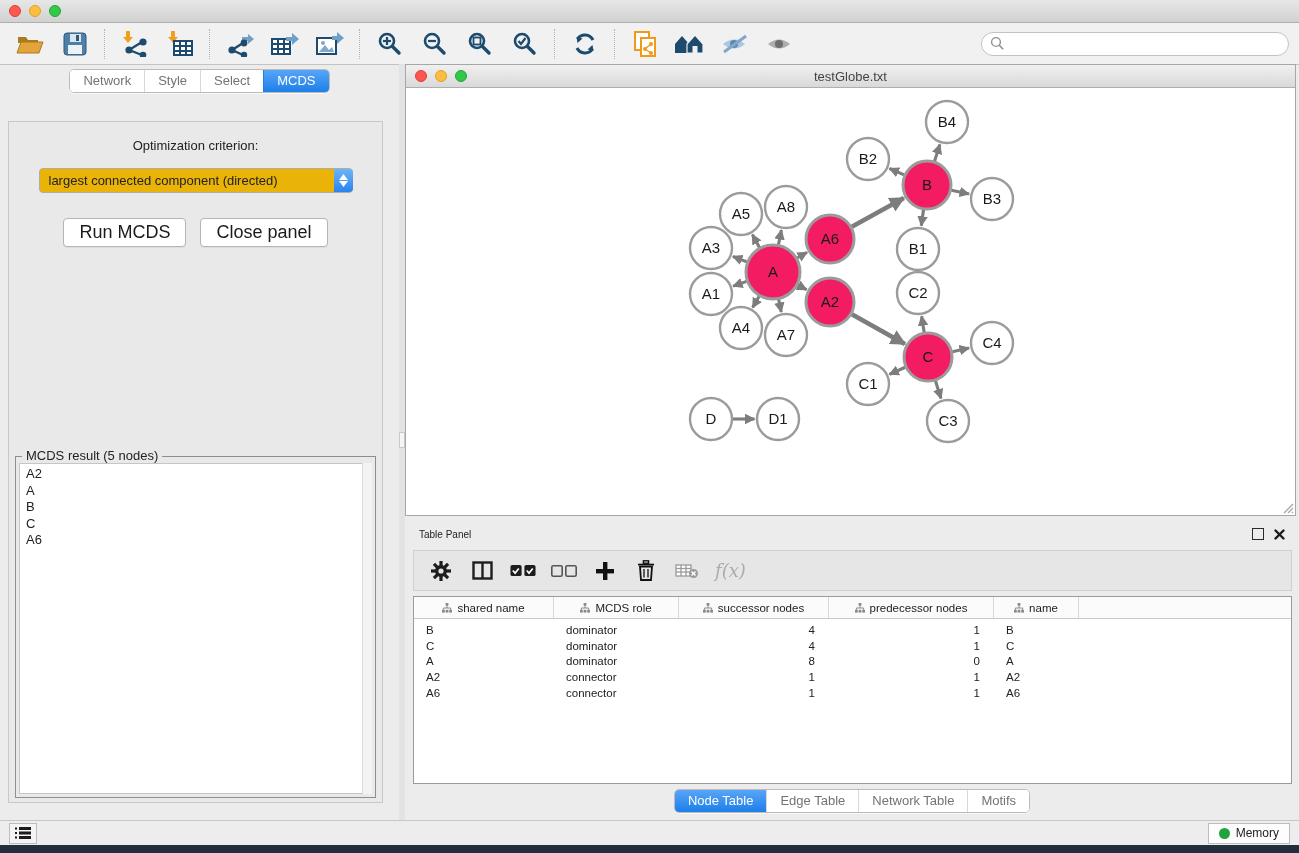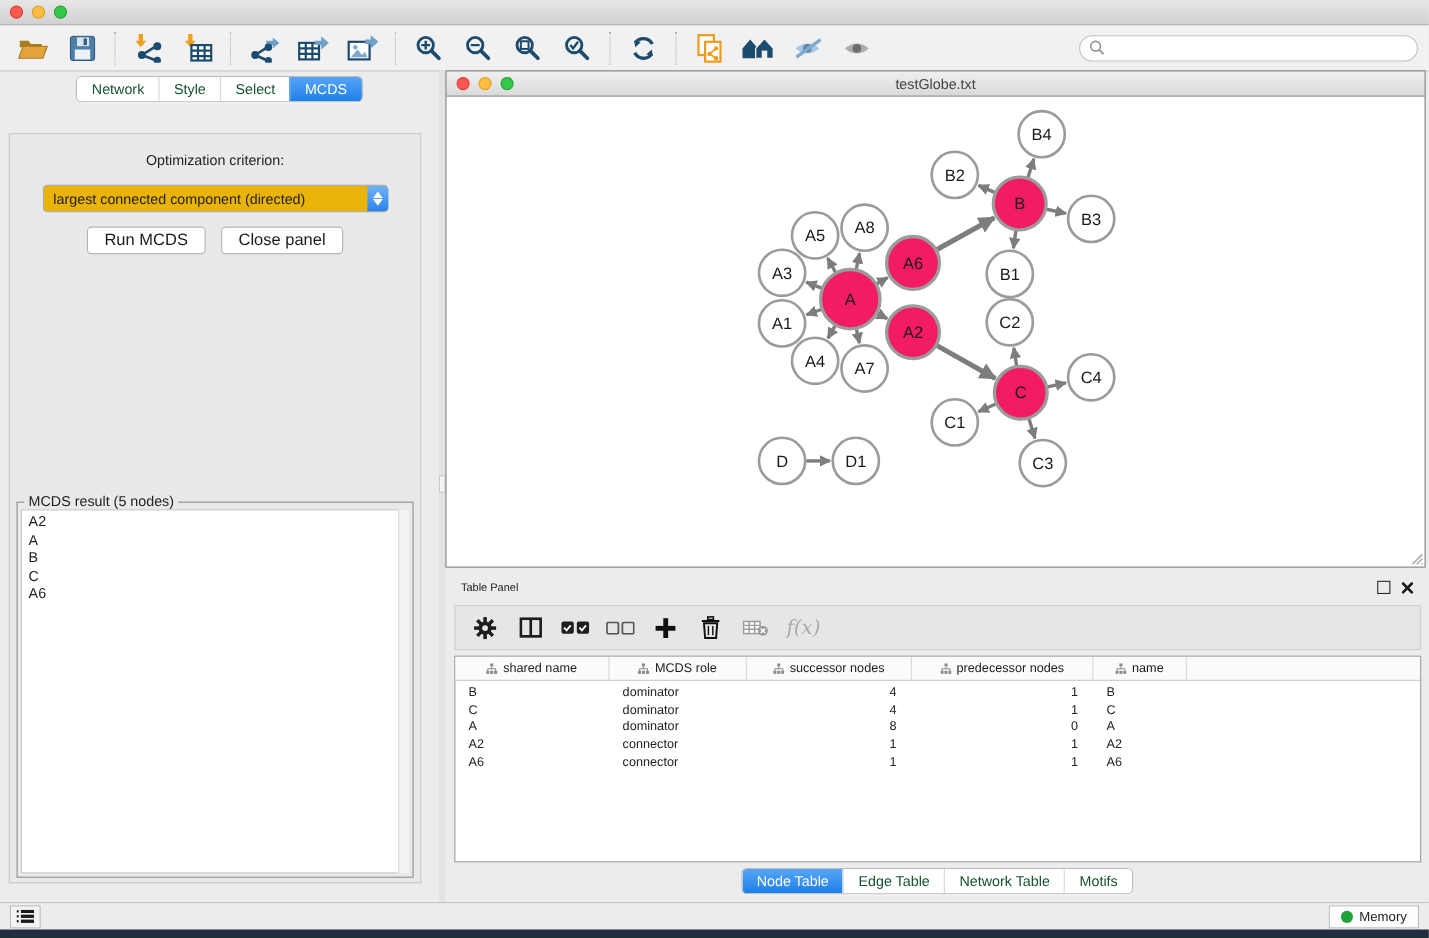--- a/index.html
+++ b/index.html
@@ -32,37 +32,37 @@
   .split-handle{position:absolute;left:0;top:368px;width:6px;height:16px;background:#F5F5F5;
                 border:1px solid #C9C9C9;box-sizing:border-box;}
 
   
   .cpanel{position:absolute;left:0;top:0;width:399px;height:756px;}
   .cp-header{height:26px;display:flex;align-items:center;padding:0 12px;font-size:13px;}
   .panel-winbtns{margin-left:auto;display:flex;gap:10px;align-items:center;}
   .float-box{width:10px;height:10px;border:1.6px solid #2B2B2B;background:transparent;}
   .seg{display:inline-flex;background:#fff;border:1px solid #BBB;border-radius:5px;overflow:hidden;
        box-shadow:0 1px 0 rgba(255,255,255,.6);}
-  .seg .seg-btn{border:none;background:#fff;padding:3px 13px;font-size:13px;color:#14532d;
+  .seg .seg-btn{border:none;background:#fff;padding:3px 13px;font-size:13px;color:#737373;
        border-left:1px solid #D8D8D8;font-family:inherit;cursor:default;line-height:16px;}
   .seg .seg-btn:first-child{border-left:none;}
   .seg .seg-btn.active{background:linear-gradient(#58A5F8,#1D7FE8);color:#fff;border-left-color:#1D7FE8;}
   .cp-tabs{display:flex;justify-content:center;margin-top:5px;}
   .cp-body{position:absolute;left:8px;right:16px;top:57px;bottom:17px;background:#E9E9E9;
            border:1px solid #C8C8C8;}
   .opt-label{text-align:center;font-size:13px;margin-top:16px;}
   .dropdown{width:312px;height:23px;margin:15px auto 0;background:#eab308;border:1px solid #ADADAD;
             border-radius:4px;display:flex;align-items:center;position:relative;font-size:13px;}
   .dropdown .dd-text{padding-left:9px;flex:1;white-space:nowrap;overflow:hidden;}
   .dd-stepper{width:19px;height:23px;border-radius:0 4px 4px 0;background:linear-gradient(#6FB3F8,#2A84EC);
               display:flex;flex-direction:column;align-items:center;justify-content:center;gap:1px;margin-right:-1px;}
   .dd-stepper svg{display:block;}
   .btn-row{display:flex;justify-content:center;gap:14px;margin-top:13px;}
-  .push-btn{background:#fff;border:1px solid #B5B5B5;border-radius:4px;padding:3px 15px;font-size:15px;
-            font-family:inherit;color:#1b1b1b;box-shadow:0 1px 0 rgba(0,0,0,.05);cursor:default;}
+  .push-btn{background:#fff;border:1px solid #B5B5B5;border-radius:4px;padding:3px 15px;font-size:18px;
+            font-family:inherit;color:#1b1b1b;box-shadow:0 1px 0 rgba(0,0,0,.05);cursor:default;margin-top:12px;}
   .result-box{position:absolute;left:6px;right:6px;top:334px;bottom:4px;border:1px solid #8E8E8E;}
   .result-legend{position:absolute;top:-9px;left:6px;background:#E9E9E9;padding:0 4px;font-size:13px;}
   .result-list{position:absolute;left:3px;right:3px;top:6px;bottom:3px;background:#fff;
                border:1px solid #C6C6C6;font-size:13px;line-height:16.5px;padding:2px 0 0 6px;overflow:hidden;}
   .scroll-track{position:absolute;right:0;top:0;bottom:0;width:9px;background:#F3F3F3;border-left:1px solid #DCDCDC;}
 
   
   .netframe{position:absolute;left:405px;top:0;width:891px;height:452px;background:#737373;
             border:1px solid #A6A6A6;box-sizing:border-box;}
   .net-titlebar{height:22px;background:linear-gradient(#F0F0F0,#D9D9D9);border-bottom:1px solid #AFAFAF;

